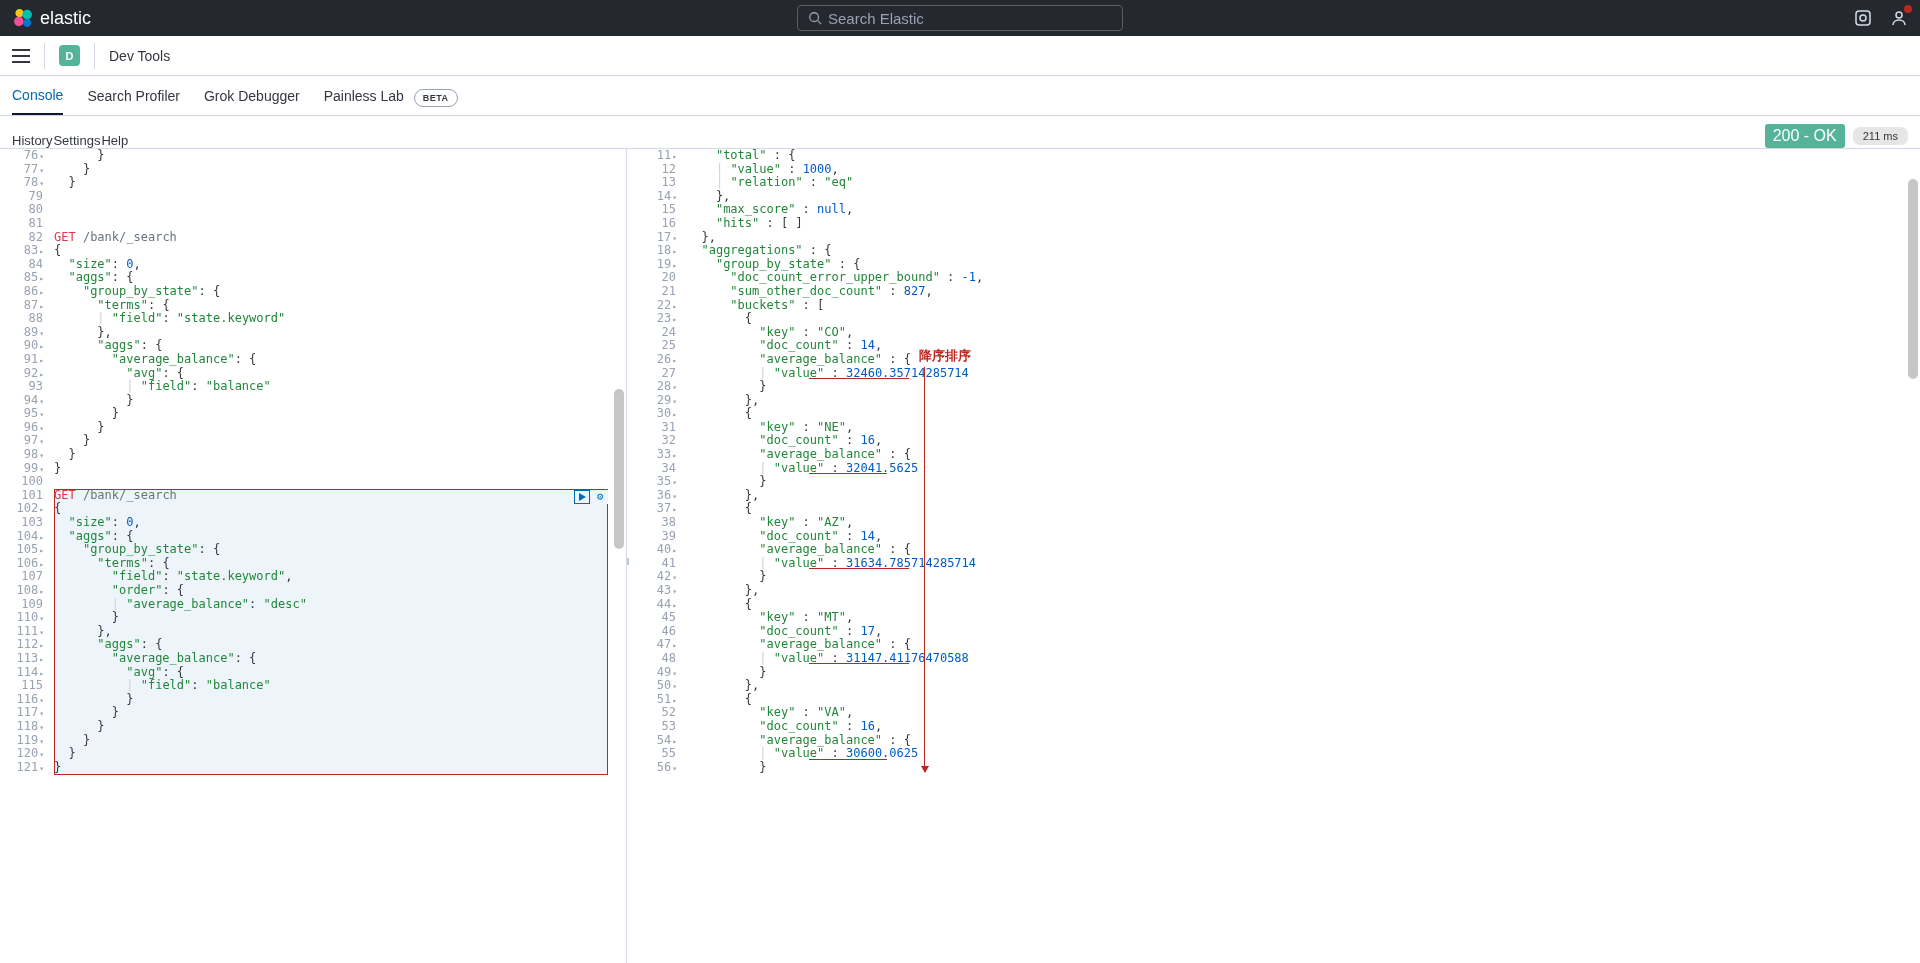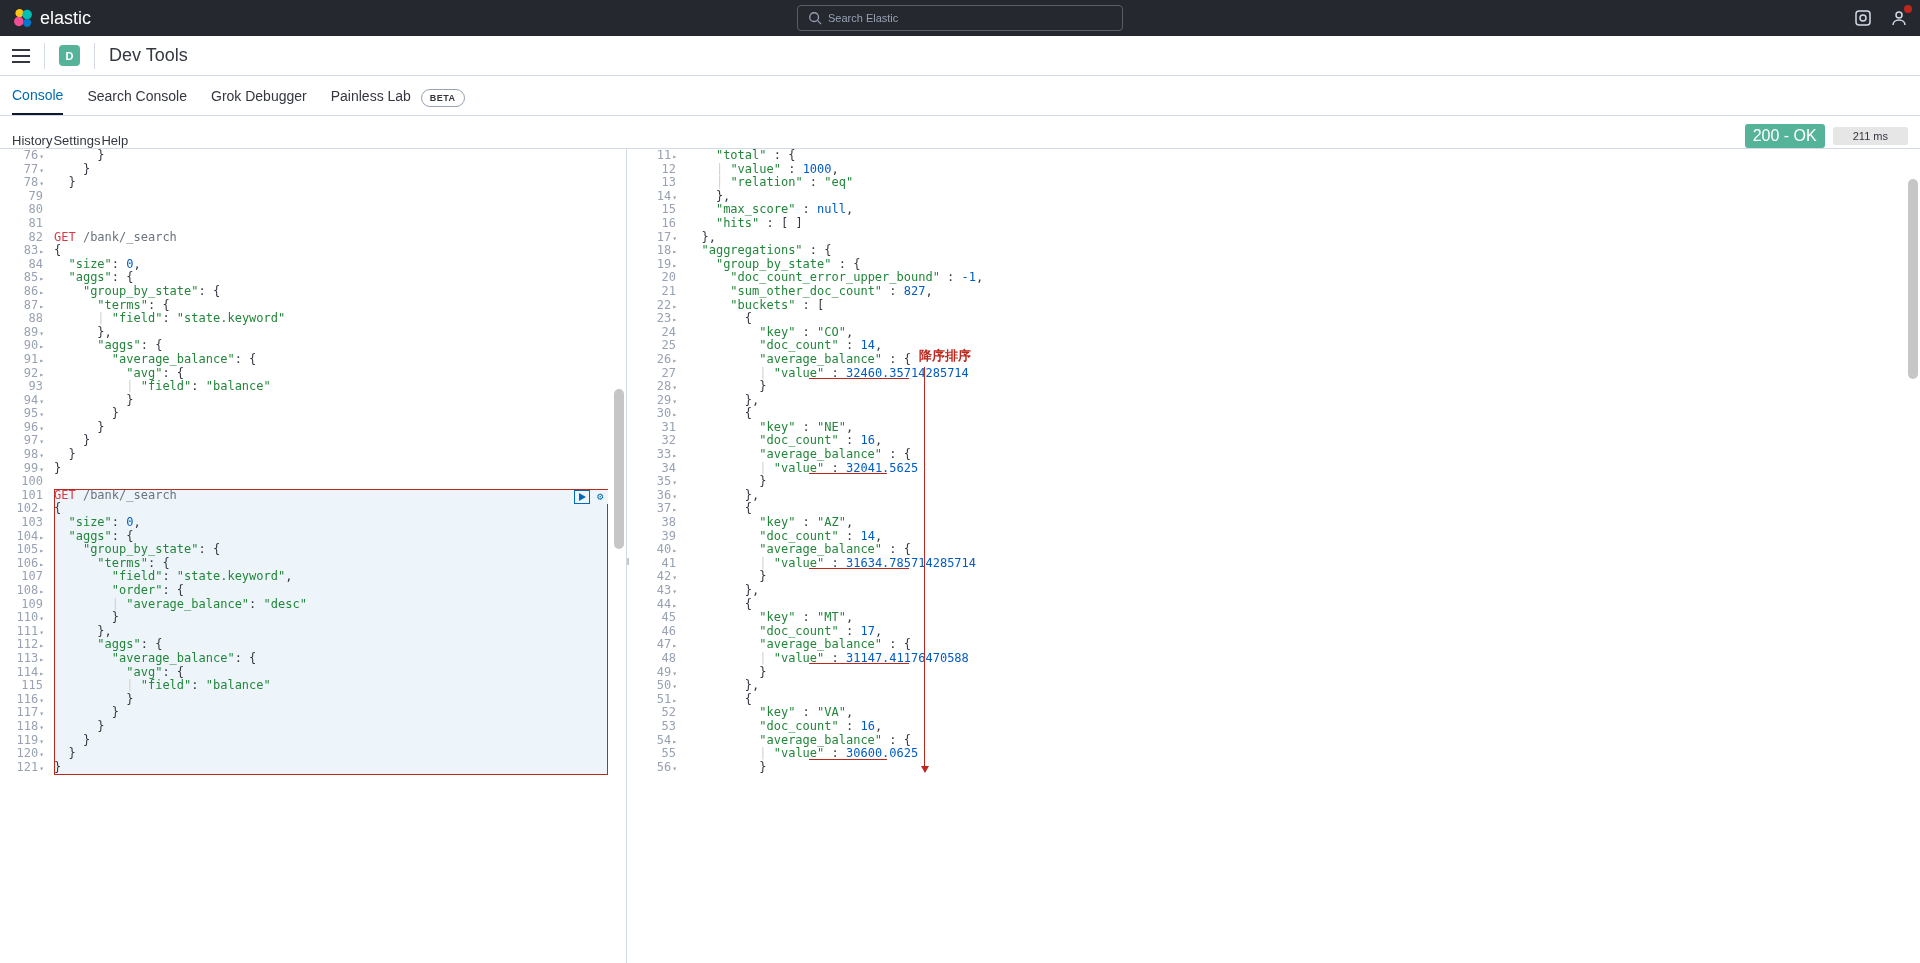--- a/index.html
+++ b/index.html
@@ -4,46 +4,46 @@
 <style>
 * { margin: 0; padding: 0; box-sizing: border-box; }
 body { font-family: -apple-system, BlinkMacSystemFont, "Segoe UI", Helvetica, Arial, sans-serif; font-size: 14px; background: #fff; color: #343741; overflow: hidden; width: 1920px; height: 963px; }
 
 
 .top-header { height: 36px; background: #25282f; display: flex; align-items: center; padding: 0 12px; position: relative; }
 .logo-wrap { display: flex; align-items: center; gap: 6px; }
 .logo-text { color: #fff; font-size: 18px; font-weight: 500; }
 .search-wrap { position: absolute; left: 50%; transform: translateX(-50%); width: 326px; }
 .search-box { display: flex; align-items: center; background: #25282f; border: 1px solid #5a5d63; border-radius: 4px; padding: 4px 10px; height: 26px; }
-.search-box input { background: transparent; border: none; outline: none; color: #14b8a6; font-size: 11px; flex: 1; margin-left: 6px; }
+.search-box input { background: transparent; border: none; outline: none; color: #14b8a6; font-size: 15px; flex: 1; margin-left: 6px; }
 .search-box input::placeholder { color: #98a2b3; }
 .header-right { margin-left: auto; display: flex; gap: 18px; align-items: center; }
 .hdr-icon { width: 18px; height: 18px; color: #d3dae6; position: relative; }
 .red-dot { position: absolute; top: -4px; right: -4px; width: 8px; height: 8px; background: #bd271e; border-radius: 50%; }
 
 
 .sub-header { height: 40px; border-bottom: 1px solid #d3dae6; display: flex; align-items: center; padding: 0 12px; gap: 14px; }
 .hamburger { width: 18px; height: 14px; display: flex; flex-direction: column; justify-content: space-between; cursor: pointer; }
 .hamburger div { height: 2px; background: #343741; }
 .space-badge { width: 21px; height: 21px; background: #54b399; border-radius: 4px; display: flex; align-items: center; justify-content: center; color: #fff; font-size: 11px; font-weight: 600; }
 .vdiv { width: 1px; height: 26px; background: #d3dae6; }
-.breadcrumb { font-size: 18px; color: #343741; }
+.breadcrumb { font-size: 14px; color: #343741; }
 
 
 .tab-bar { height: 40px; border-bottom: 1px solid #d3dae6; display: flex; align-items: center; padding: 0 12px; gap: 24px; }
 .tab { font-size: 14px; color: #343741; cursor: pointer; padding: 10px 0; }
 .tab.active { color: #006bb4; border-bottom: 2px solid #0f172a; margin-bottom: -1px; }
 .beta-pill { font-size: 9px; font-weight: 700; padding: 3px 8px; border: 1px solid #98a2b3; border-radius: 11px; margin-left: 6px; letter-spacing: 0.5px; margin-top: 26px; }
 
 
 .console-toolbar { height: 32px; display: flex; align-items: flex-end; padding: 0 12px; gap: 1px; position: relative; }
 .ct-link { font-size: 13px; color: #343741; cursor: pointer; }
 .ct-right { margin-left: auto; display: flex; gap: 8px; align-items: center; }
 .status-badge { background: #54b399; color: #fff; font-size: 16px; padding: 3px 8px; border-radius: 3px; font-weight: 500; }
-.time-badge { background: #e6e6e6; color: #343741; font-size: 11px; padding: 3px 20px; border-radius: 2px; }
+.time-badge { background: #e6e6e6; color: #343741; font-size: 11px; padding: 3px 10px; border-radius: 7px; }
 
 
 .panes { display: flex; height: calc(963px - 36px - 40px - 40px - 32px); border-top: 1px solid #d3dae6; }
 .pane { flex: 1; position: relative; overflow: hidden; font-family: Menlo, Monaco, Consolas, monospace; font-size: 12px; line-height: 13.6px; }
 .pane-left { border-right: 1px solid #d3dae6; max-width: 627px; }
 .gutter { position: absolute; left: 0; top: 0; width: 50px; text-align: right; padding-right: 6px; color: #98a2b3; background: #fff; }
 .gutter .ln { height: 13.6px; }
 .fold { font-size: 8px; color: #98a2b3; margin-left: 1px; }
 .code-area { position: absolute; left: 54px; top: 0; right: 0; white-space: pre; }
 .code-line { height: 13.6px; }
@@ -126,21 +126,21 @@
       <div></div>
     </div>
   <div class="vdiv"></div>
   <div class="space-badge">D</div>
   <div class="vdiv"></div>
   <div class="breadcrumb">Dev Tools</div>
 </div>
 
 <div class="tab-bar">
   <div class="tab active">Console</div>
-  <div class="tab">Search Console</div>
+  <div class="tab">Search Profiler</div>
   <div class="tab">Grok Debugger</div>
   <div class="tab">
     <span>Painless Lab</span>
     <span class="beta-pill">BETA</span>
   </div>
 </div>
 
 <div class="console-toolbar">
   <span class="ct-link">History</span>
   <span class="ct-link">Settings</span>

